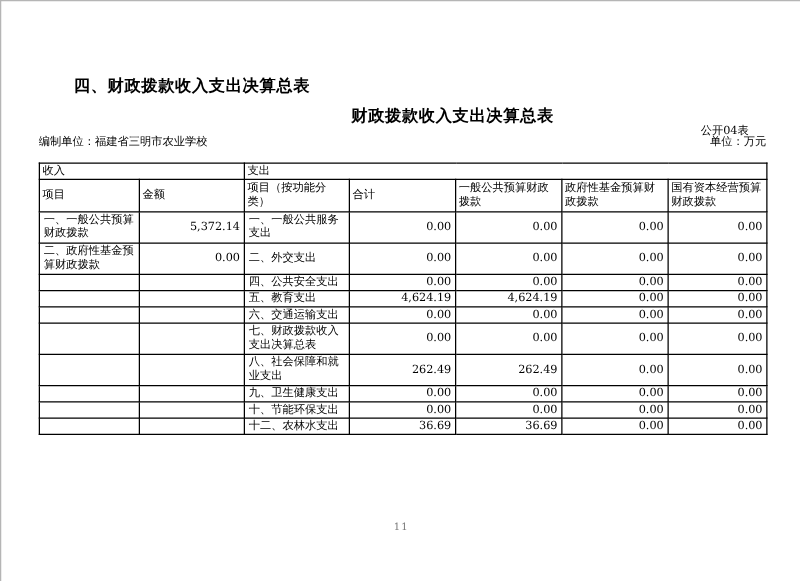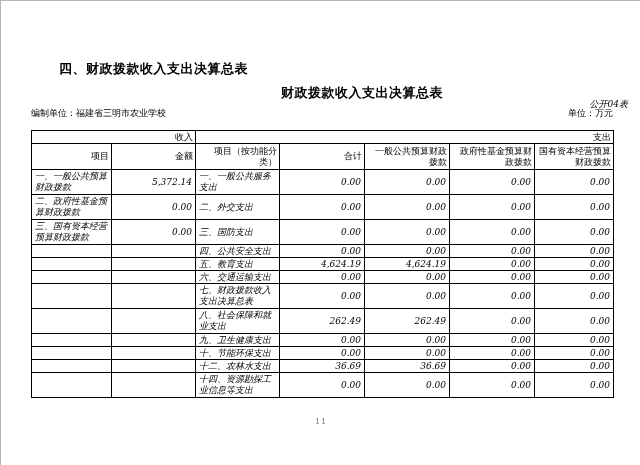--- a/index.html
+++ b/index.html
@@ -32,23 +32,22 @@
     left: 0; top: 83px;
     width: 640px;
     text-align: center;
     font-size: 13px;
     font-weight: bold;
     letter-spacing: 0.5px;
     margin-left: 41px;
   }
   .public-no {
     position: absolute;
-    right: 12px; top: 97px;
+    right: 41px; top: 97px;
     font-size: 9px;
-    font-style: italic;
   }
   .meta-row {
     position: absolute;
     left: 30px; top: 106px;
     width: 582px;
     display: flex;
     justify-content: space-between;
     font-size: 9px;
   }
   table.fiscal {
@@ -61,24 +60,24 @@
   }
   table.fiscal th, table.fiscal td {
     border: 1px solid #000;
     font-size: 9px;
     line-height: 1.2;
     font-weight: normal;
     overflow: hidden;
     vertical-align: middle;
     padding: 0 3px;
   }
-  table.fiscal th { text-align: right; padding: 0 2px; }
+  table.fiscal th { text-align: left; padding: 0 2px; }
   tr.group-header-row { height: 13px; }
   tr.col-header-row { height: 26px; }
-  tbody tr { height: 13px; font-style: italic; }
+  tbody tr { height: 13px; }
   tbody tr.tall { height: 25px; }
   td.item { text-align: left; word-break: break-all; }
   td.num { text-align: right; padding-right: 4px; font-variant-numeric: tabular-nums; }
   .page-number {
     position: absolute;
     left: 0; top: 416px;
     width: 640px;
     text-align: center;
     font-size: 8px;
     color: #7a7a7a;
@@ -138,29 +137,20 @@
       </tr>
       <tr class="tall">
         <td class="item">二、政府性基金预算财政拨款</td>
         <td class="num">0.00</td>
         <td class="item">二、外交支出</td>
         <td class="num">0.00</td>
         <td class="num">0.00</td>
         <td class="num">0.00</td>
         <td class="num">0.00</td>
       </tr>
-      <tr class="tall">
-        <td class="item">三、国有资本经营预算财政拨款</td>
-        <td class="num">0.00</td>
-        <td class="item">三、国防支出</td>
-        <td class="num">0.00</td>
-        <td class="num">0.00</td>
-        <td class="num">0.00</td>
-        <td class="num">0.00</td>
-      </tr>
       <tr>
         <td class="item"></td>
         <td class="num"></td>
         <td class="item">四、公共安全支出</td>
         <td class="num">0.00</td>
         <td class="num">0.00</td>
         <td class="num">0.00</td>
         <td class="num">0.00</td>
       </tr>
       <tr>
@@ -219,27 +209,18 @@
       </tr>
       <tr>
         <td class="item"></td>
         <td class="num"></td>
         <td class="item">十二、农林水支出</td>
         <td class="num">36.69</td>
         <td class="num">36.69</td>
         <td class="num">0.00</td>
         <td class="num">0.00</td>
       </tr>
-      <tr class="tall">
-        <td class="item"></td>
-        <td class="num"></td>
-        <td class="item">十四、资源勘探工业信息等支出</td>
-        <td class="num">0.00</td>
-        <td class="num">0.00</td>
-        <td class="num">0.00</td>
-        <td class="num">0.00</td>
-      </tr>
     </tbody>
   </table>
 
   <div class="page-number">11</div>
 
 </div>
 
 </body></html>

